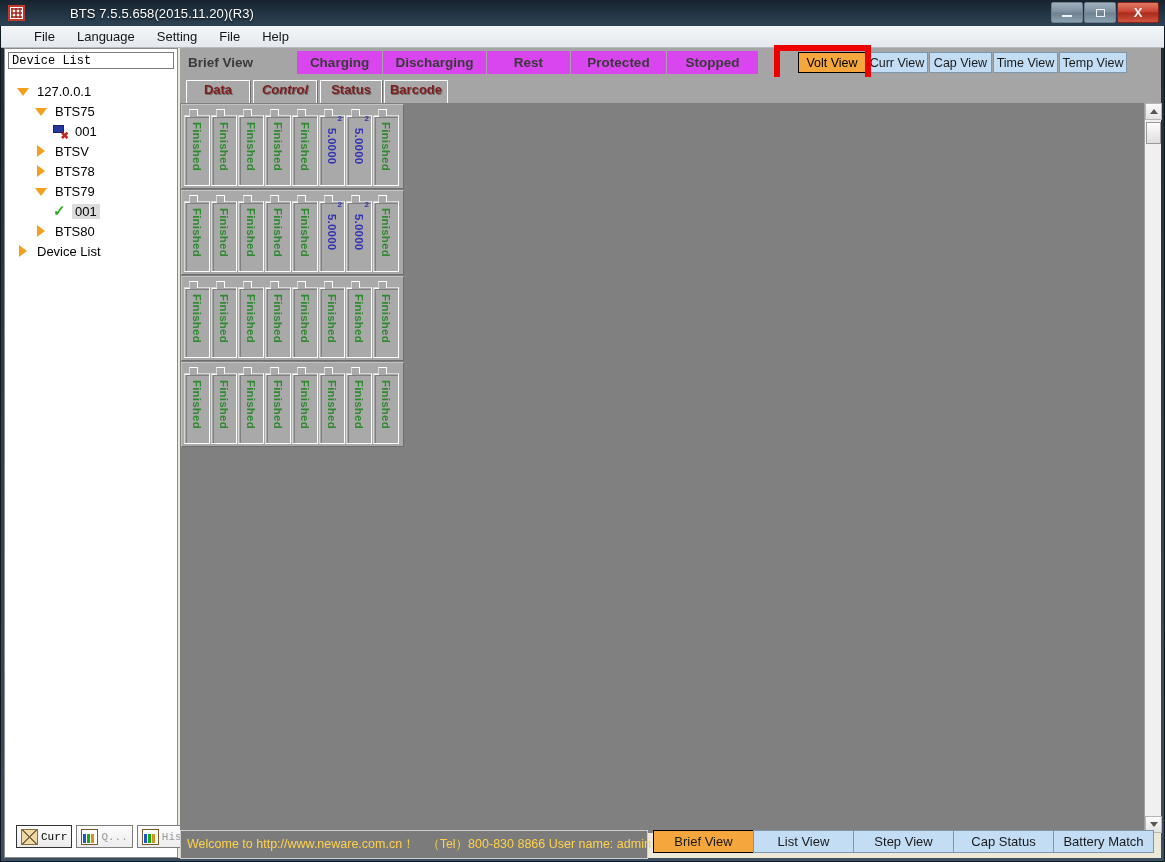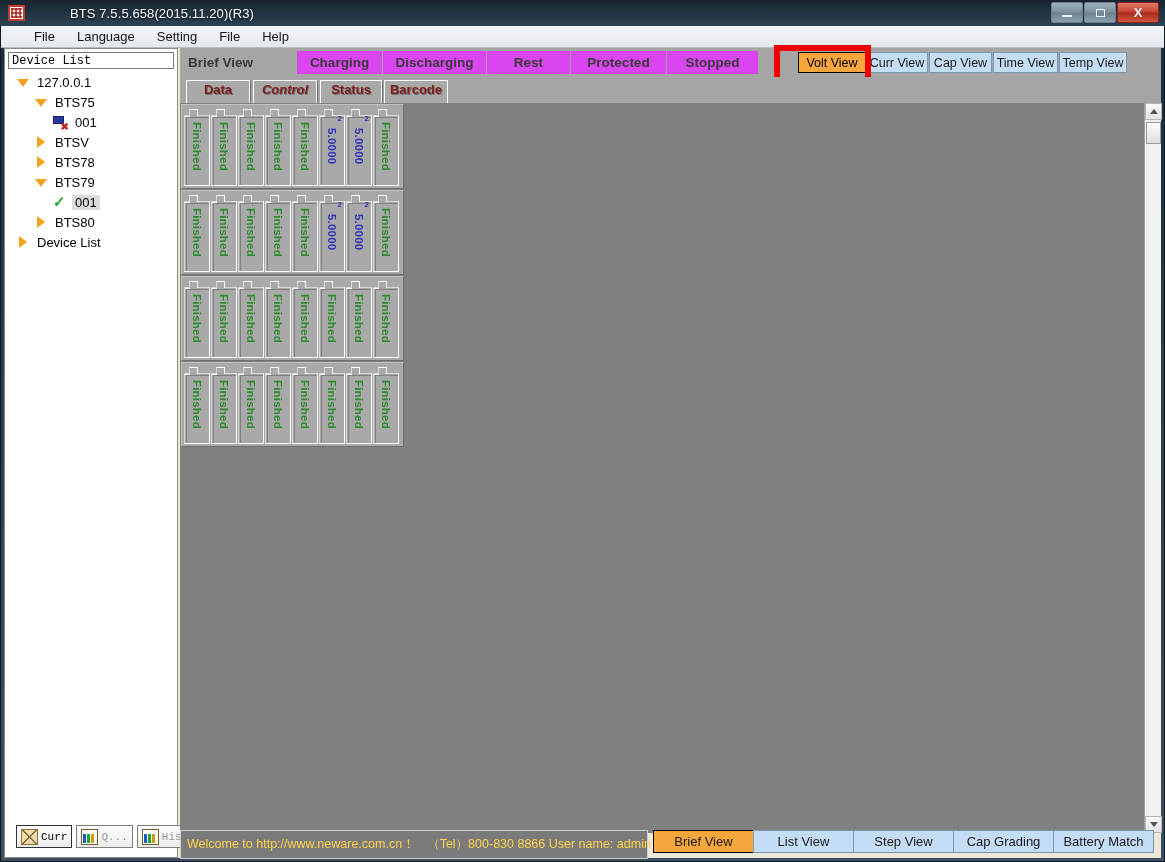--- a/index.html
+++ b/index.html
@@ -80,21 +80,21 @@
     position:absolute;left:0px;top:0px;width:174px;height:810px;
     background:#ffffff;border:1px solid #8a8a8a;box-sizing:border-box;
   }
   .sb-header{
     margin:3px 3px 0 3px;height:17px;
     border:1px solid #7b7b7b;background:#ffffff;
     font-family:"Liberation Mono","DejaVu Sans Mono",monospace;
     font-size:12px;color:#000;display:flex;align-items:center;padding-left:3px;
     box-sizing:border-box;
   }
-  .tree{margin-top:3px;padding-left:4px;}
+  .tree{margin-top:12px;padding-left:4px;}
   .tnode{
     display:flex;align-items:center;height:20px;font-size:13px;color:#000;
     cursor:default;white-space:nowrap;
   }
   .tnode .lbl{padding:0 3px;}
   .tnode .lbl.sel{background:#dcdcdc;}
   .tri{
     width:13px;height:13px;margin-right:4px;flex:0 0 auto;position:relative;
   }
   .tri.down:after{
@@ -660,19 +660,19 @@
           </div>
       </div>
     </div>
 
     <div class="bottombar">
       <div class="statusbox">Welcome to http://www.neware.com.cn！　（Tel）800-830 8866  User name: admin</div>
       <div class="botbtns" id="botbtns">
           <div class="bbtn sel">Brief View</div>
           <div class="bbtn">List View</div>
           <div class="bbtn">Step View</div>
-          <div class="bbtn">Cap Grading</div>
+          <div class="bbtn">Cap Status</div>
           <div class="bbtn">Battery Match</div>
         </div>
     </div>
 
   </div>
 </div>
 
 </body></html>

